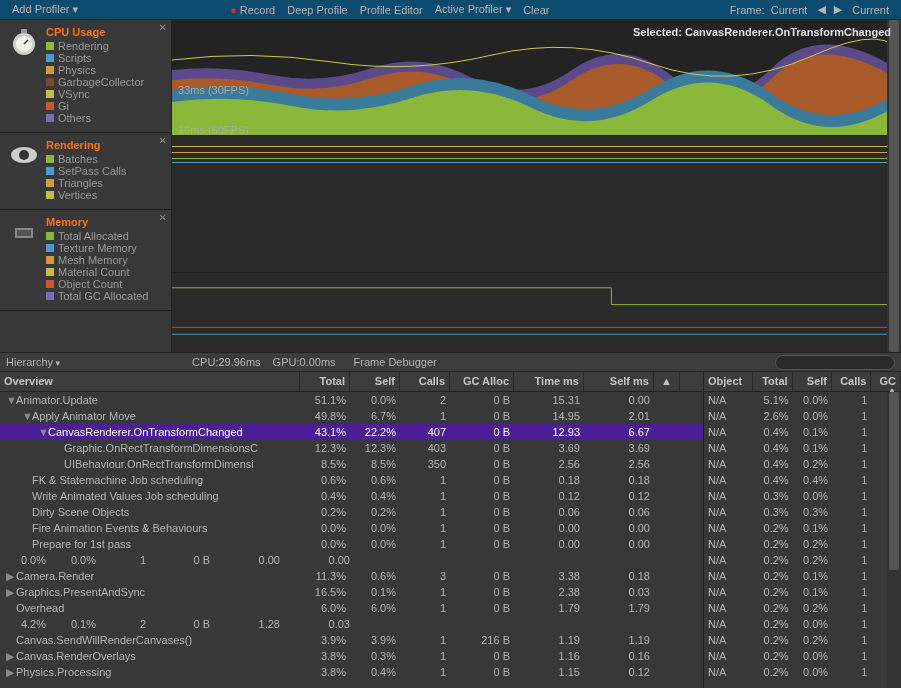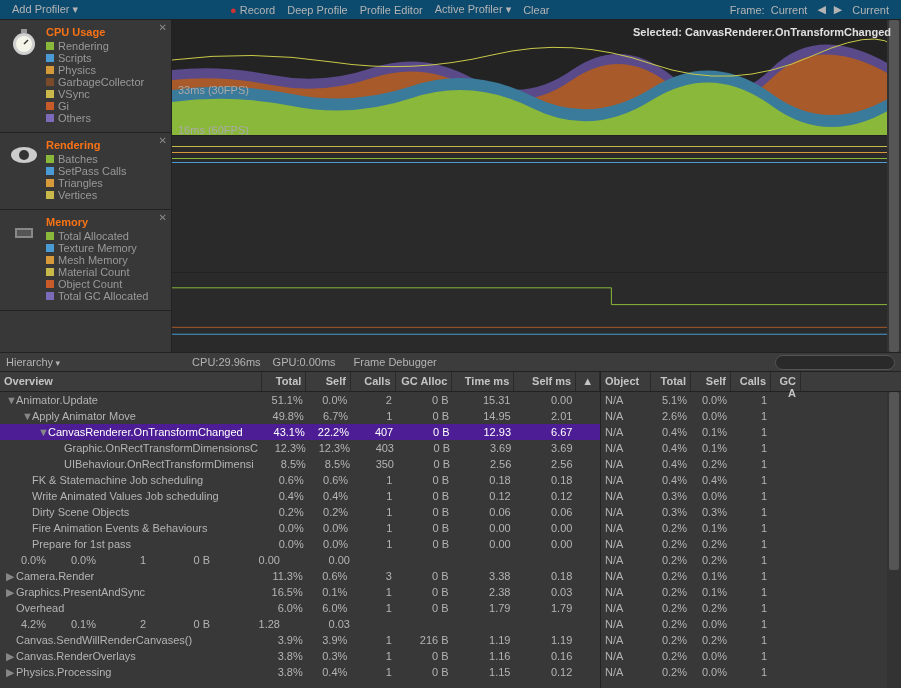--- a/index.html
+++ b/index.html
@@ -27,21 +27,21 @@
 .area { position:absolute; left:0; right:0; height:100%; }
 .graph2 { flex:1; position:relative; border-top:1px solid #222; }
 .graph2 .line { position:absolute; left:0; right:0; height:1px; }
 .graph3 { height:80px; position:relative; border-top:1px solid #222; }
 .stats-row { height:20px; background:#3c3c3c; display:flex; align-items:center; border-top:1px solid #222; border-bottom:1px solid #222; padding:0 6px; gap:12px; }
 .stats-row .dd { color:#b4b4b4; }
 .stats-row .dd::after { content:" ▾"; font-size:9px; }
 .stats-row .search { margin-left:auto; }
 .stats-row .search input { background:#2a2a2a; border:1px solid #555; border-radius:8px; padding:1px 6px 1px 16px; color:#ccc; width:120px; font-size:10px; }
 .tables { display:flex; height:316px; }
-.tbl-left { width:601px; border-right:1px solid #222; overflow:hidden; }
+.tbl-left { width:704px; border-right:1px solid #222; overflow:hidden; }
 .tbl-right { flex:1; overflow:hidden; }
 .thead { height:20px; background:#3c3c3c; display:flex; border-bottom:1px solid #222; }
 .thead .th { padding:3px 4px; color:#c4c4c4; font-weight:bold; border-right:1px solid #2a2a2a; }
 .tbody .tr { height:16px; display:flex; align-items:center; }
 .tbody .tr.sel { background:#4c1d95; color:#fff; }
 .tbody .tr .td { padding:1px 4px; overflow:hidden; white-space:nowrap; text-overflow:clip; }
 .expander { display:inline-block; width:10px; color:#888; cursor:pointer; }
 
 .L .c0 { width:300px; text-align:left; }
 .L .c1 { width:50px; text-align:right; }

